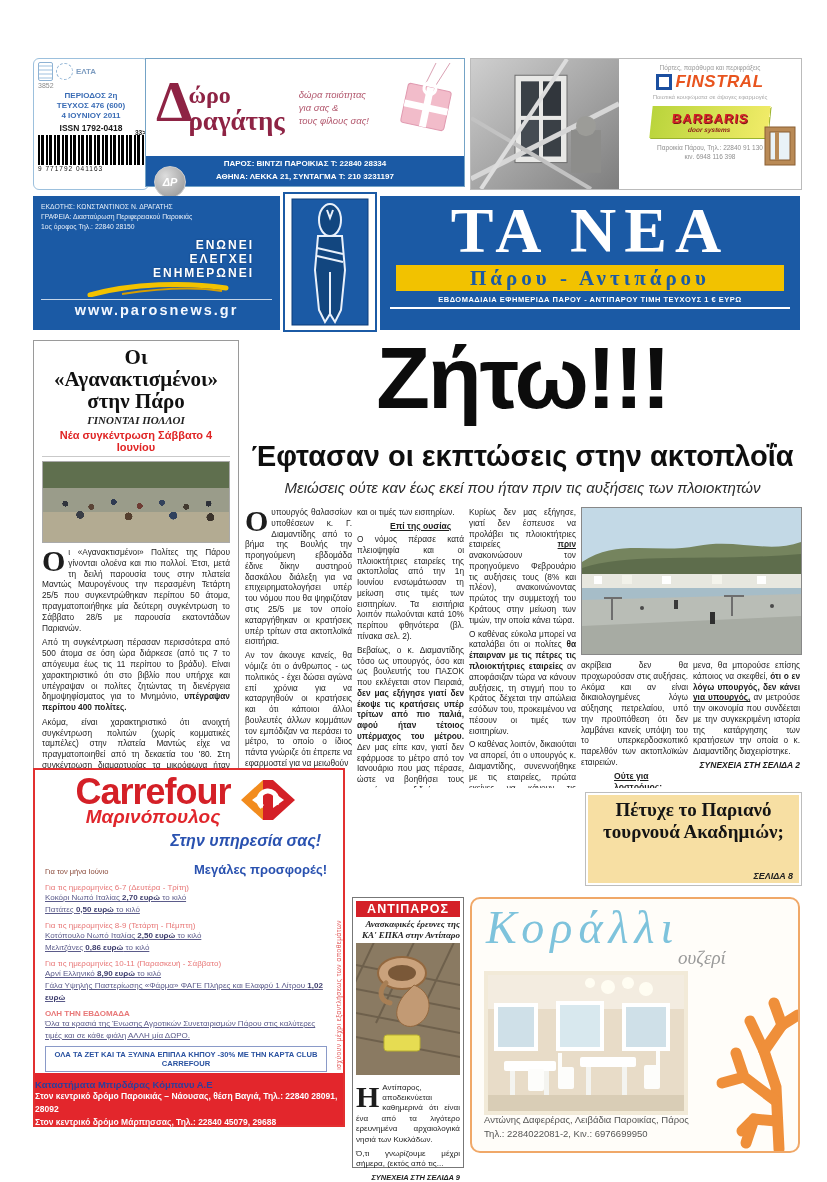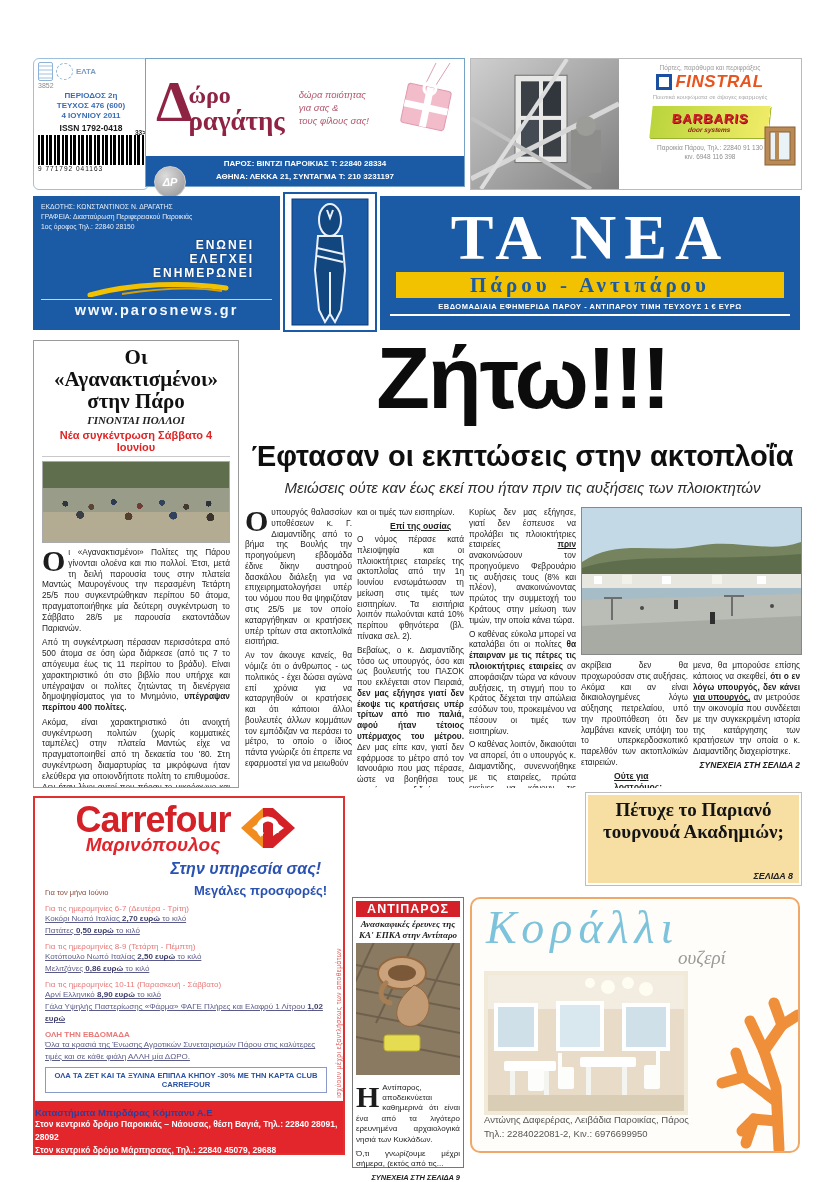--- a/index.html
+++ b/index.html
@@ -59,21 +59,21 @@
   
   .mast-left{left:33px;top:196px;width:247px;height:134px;background:#1b5aa5;color:#fff;
              padding:6px 8px;box-sizing:border-box;}
   .mast-info{font-size:6.8px;line-height:1.45;color:#e8f0fa;}
   .mast-slogan{text-align:right;margin:6px 18px 0 0;font-weight:bold;letter-spacing:2px;
                font-size:12px;line-height:1.2;color:#fff;text-shadow:0 0 2px #0d3c7a;}
   .mast-site{margin-top:2px;border-top:1px solid rgba(255,255,255,.75);padding-top:2px;
              font-weight:bold;font-size:14.5px;letter-spacing:2px;text-align:center;color:#f4f8ff;}
   .figurine{left:283px;top:192px;width:94px;height:140px;}
   .mast-right{left:380px;top:196px;width:420px;height:134px;background:#1b5aa5;text-align:center;
-              padding-top:8px;box-sizing:border-box;}
+              padding-top:1px;box-sizing:border-box;}
   .mast-title{font-family:"Liberation Serif",serif;font-weight:bold;color:#fff;font-size:64px;
               line-height:68px;letter-spacing:8px;text-shadow:2px 2px 0 #0d3useless;}
   .mast-band{margin:0 16px;background:#f2c200;color:#1b5aa5;font-family:"Liberation Serif",serif;
              font-weight:bold;font-size:21px;letter-spacing:4px;line-height:26px;}
   .mast-tag{color:#fff;font-weight:bold;font-size:7.5px;letter-spacing:.5px;margin-top:4px;}
   .mast-rule{height:2px;background:#fff;margin:3px 10px 0;}
 
   
   .leftart{left:33px;top:340px;width:206px;height:448px;border:1px solid #9a9a9a;
            padding:5px 8px;box-sizing:border-box;overflow:hidden;}
@@ -112,28 +112,28 @@
   .c2{left:357px;top:507px;height:281px;}
   .c3{left:469px;top:507px;height:281px;}
   .c4{left:581px;top:660px;height:128px;}
   .c5{left:693px;top:660px;width:107px;height:128px;}
   .mainphoto{left:581px;top:507px;width:219px;height:146px;border:1px solid #888;}
   .mh{font-weight:bold;text-decoration:underline;font-size:8.6px;margin:3px 0 2px;text-align:left;padding-left:33px;}
   .u{text-decoration:underline;}
   .mcol p{margin:0 0 3px;}
 
   
-  .carrefour{left:33px;top:796px;width:312px;height:359px;border:2px solid #e23030;background:#fff;
+  .carrefour{left:33px;top:768px;width:312px;height:359px;border:2px solid #e23030;background:#fff;
              padding:4px 16px 0 10px;box-sizing:border-box;position:absolute;}
   .cf-toprow{display:flex;align-items:flex-start;justify-content:center;gap:8px;}
   .cf-name{color:#d42027;font-weight:bold;font-size:36px;letter-spacing:-1px;line-height:1;
            font-family:"Liberation Sans",sans-serif;}
   .cf-sub{color:#e0262c;font-weight:bold;font-style:italic;font-size:19px;text-align:center;margin-top:-4px;}
   .cf-slogan{color:#2a52b0;font-weight:bold;font-style:italic;font-size:16px;text-align:right;margin:4px 6px 0 0;}
-  .cf-row2{display:flex;justify-content:space-between;align-items:baseline;margin-top:5px;}
+  .cf-row2{display:flex;justify-content:space-between;align-items:baseline;margin-top:12px;}
   .cf-month{font-size:7.5px;color:#8a4a3a;}
   .cf-offt{color:#2a52b0;font-weight:bold;font-size:13px;}
   .cf-date{color:#e87878;font-size:8px;margin-top:6px;}
   .cf-line{color:#5b5b8a;font-size:8px;line-height:1.45;text-decoration:underline;}
   .cf-line b{color:#3f3f6e;}
   .cf-week{color:#e87878;font-weight:bold;font-size:8px;margin-top:6px;}
   .cf-box{border:1px solid #8a9ac8;margin-top:5px;padding:3px 4px;text-align:center;
           color:#2a52a0;font-weight:bold;font-size:7.6px;}
   .cf-band{position:absolute;left:0;right:0;bottom:0;height:52px;background:#e3262c;color:#fff;
            padding-top:6px;box-sizing:border-box;}
@@ -150,21 +150,21 @@
   .teaser .tt{font-weight:bold;font-size:20px;line-height:1.15;padding-top:12px;color:#151515;}
   .t2 .tt{font-size:19px;padding-top:6px;}
   .teaser .pg{position:absolute;right:8px;bottom:4px;font-weight:bold;font-style:italic;font-size:9px;
               font-family:"Liberation Sans",sans-serif;}
 
   
   .anti{left:352px;top:897px;width:112px;height:271px;border:1px solid #777;padding:3px;box-sizing:border-box;}
   .anti-banner{background:#d42028;color:#fff;font-weight:bold;font-size:12.5px;text-align:center;
                letter-spacing:1px;padding:1px 11px;}
   .anti-title{font-family:"Liberation Serif",serif;font-weight:bold;font-style:italic;font-size:9px;
-              text-align:center;line-height:1.2;margin-top:2px;}
+              text-align:right;line-height:1.2;margin-top:2px;}
   .anti-photo{width:100%;height:132px;margin-top:2px;}
   .anti .bp{font-size:8px;}
   .anti .cont{font-size:7.5px;}
 
   
   .koralli{left:470px;top:897px;width:330px;height:256px;border:2px solid #f0a868;border-radius:10px;
            background:#fffdf9;overflow:hidden;box-sizing:border-box;}
   .ko-brand{position:absolute;left:14px;top:2px;font-family:"Liberation Serif",serif;font-style:italic;
             color:#7ec3dc;font-size:46px;letter-spacing:6px;}
   .ko-type{position:absolute;left:206px;top:48px;color:#9a9a9a;font-style:italic;font-size:19px;

